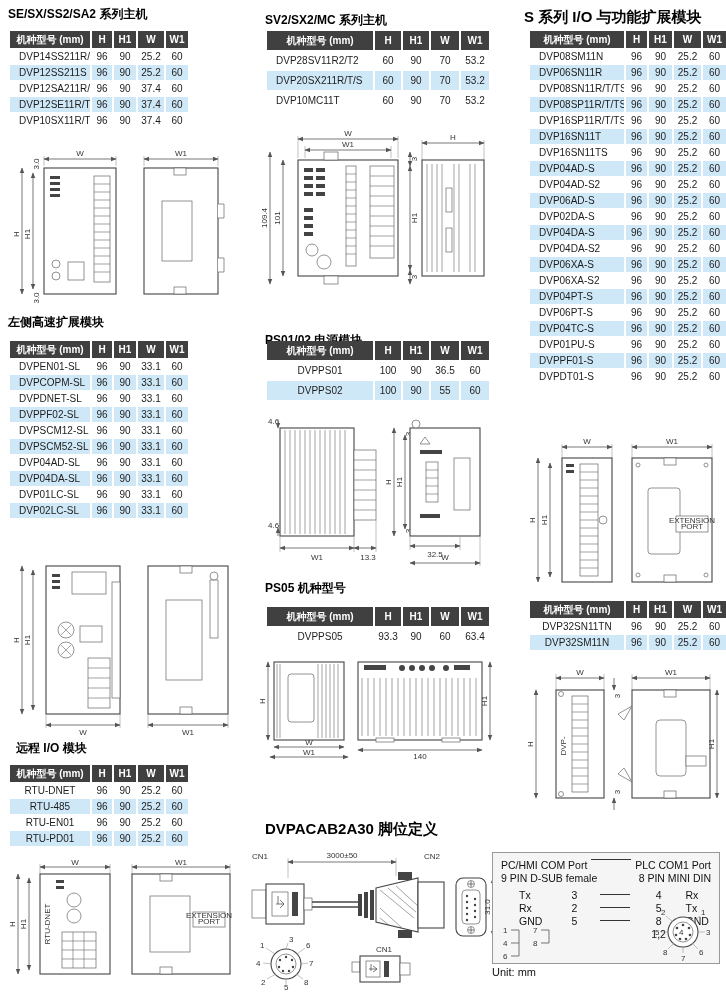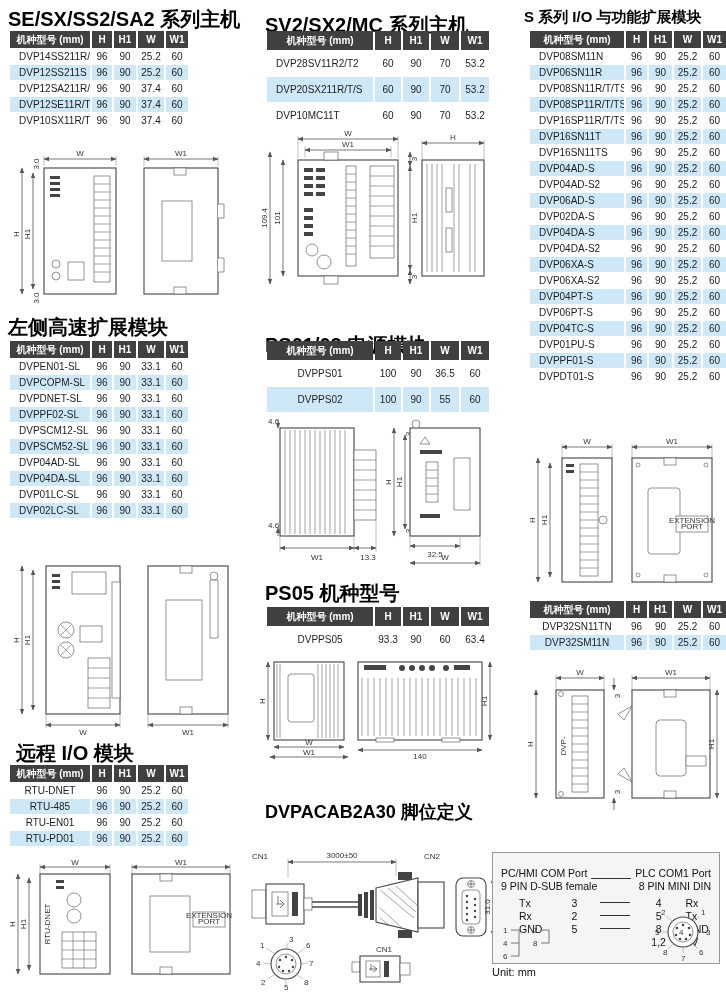--- a/index.html
+++ b/index.html
@@ -1,35 +1,35 @@
 <!DOCTYPE html>
 <html><head>
 <meta charset="utf-8">
 <style>
   * { margin:0; padding:0; box-sizing:border-box; }
   body { background:#e8e8e8; font-family:"Liberation Sans","DejaVu Sans",sans-serif; }
   .page { position:relative; width:726px; height:992px; background:#ffffff; overflow:hidden; }
   .title { position:absolute; font-weight:bold; color:#000; white-space:nowrap; }
-  .t17 { font-size:20px; } .t15 { font-size:15px; } .t19 { font-size:18px; }
+  .t17 { font-size:12px; } .t15 { font-size:15px; } .t19 { font-size:15px;margin-top:20px; }
   table.dtable { position:absolute; border-collapse:separate; border-spacing:2px 1px; table-layout:fixed; }
   table.dtable th { background:#404040; color:#fff; font-size:10px; font-weight:bold; text-align:center; height:17px; padding:0 1px; overflow:hidden; white-space:nowrap; }
   table.dtable td { font-size:10px; color:#1c1c1c; text-align:center; height:15px; padding:0 1px; background:#fff; overflow:hidden; white-space:nowrap; }
   table.dtable tr.alt td { background:#cfe8f7; }
   table.la td:first-child { text-align:left; padding-left:9px; }
-  table.row19 td { height:25px; } table.row19 th { height:19px; }
+  table.row19 td { height:19px; } table.row19 th { height:19px; }
   svg { position:absolute; overflow:visible; }
   svg text { font-size:8px; fill:#333; font-family:"Liberation Sans",sans-serif; }
   .body-ln { fill:#fff; stroke:#444; stroke-width:1.1; }
   .detail { fill:#fff; stroke:#666; stroke-width:0.7; }
   .dark { fill:#444; stroke:none; }
   .dim { stroke:#555; stroke-width:0.8; fill:none; }
   .ext { stroke:#999; stroke-width:0.6; fill:none; }
   .fin { stroke:#666; stroke-width:0.6; fill:none; }
   .pinbox { position:absolute; left:492px; top:852px; width:228px; height:112px; background:#f5f5f5; border:1px solid #999; font-size:10.5px; color:#111; }
-  .pb-head { display:flex; align-items:flex-end; padding:6px 8px 0 8px; gap:4px; white-space:nowrap;margin-top:8px; }
+  .pb-head { display:flex; align-items:flex-start; padding:6px 8px 0 8px; gap:4px; white-space:nowrap; }
   .pb-line { flex:1; border-top:1px solid #333; height:0; min-width:10px; }
   .pb-sub { display:flex; justify-content:space-between; padding:1px 8px 4px 8px; white-space:nowrap; }
   .pb-row { display:flex; padding-left:26px; height:13px; align-items:center;gap:16px; }
   .pb-n1 { width:32px; } .pb-p1 { width:16px; text-align:center; }
   .pb-ln { width:30px; border-top:1px solid #333; height:0; margin:0 2px; }
   .pb-ln.none { border:none; }
   .pb-p2 { width:22px; text-align:center; } .pb-n2 { width:34px; }
   .unit-note { position:absolute; left:492px; top:966px; font-size:11px; color:#111; }
 </style>
 </head>

